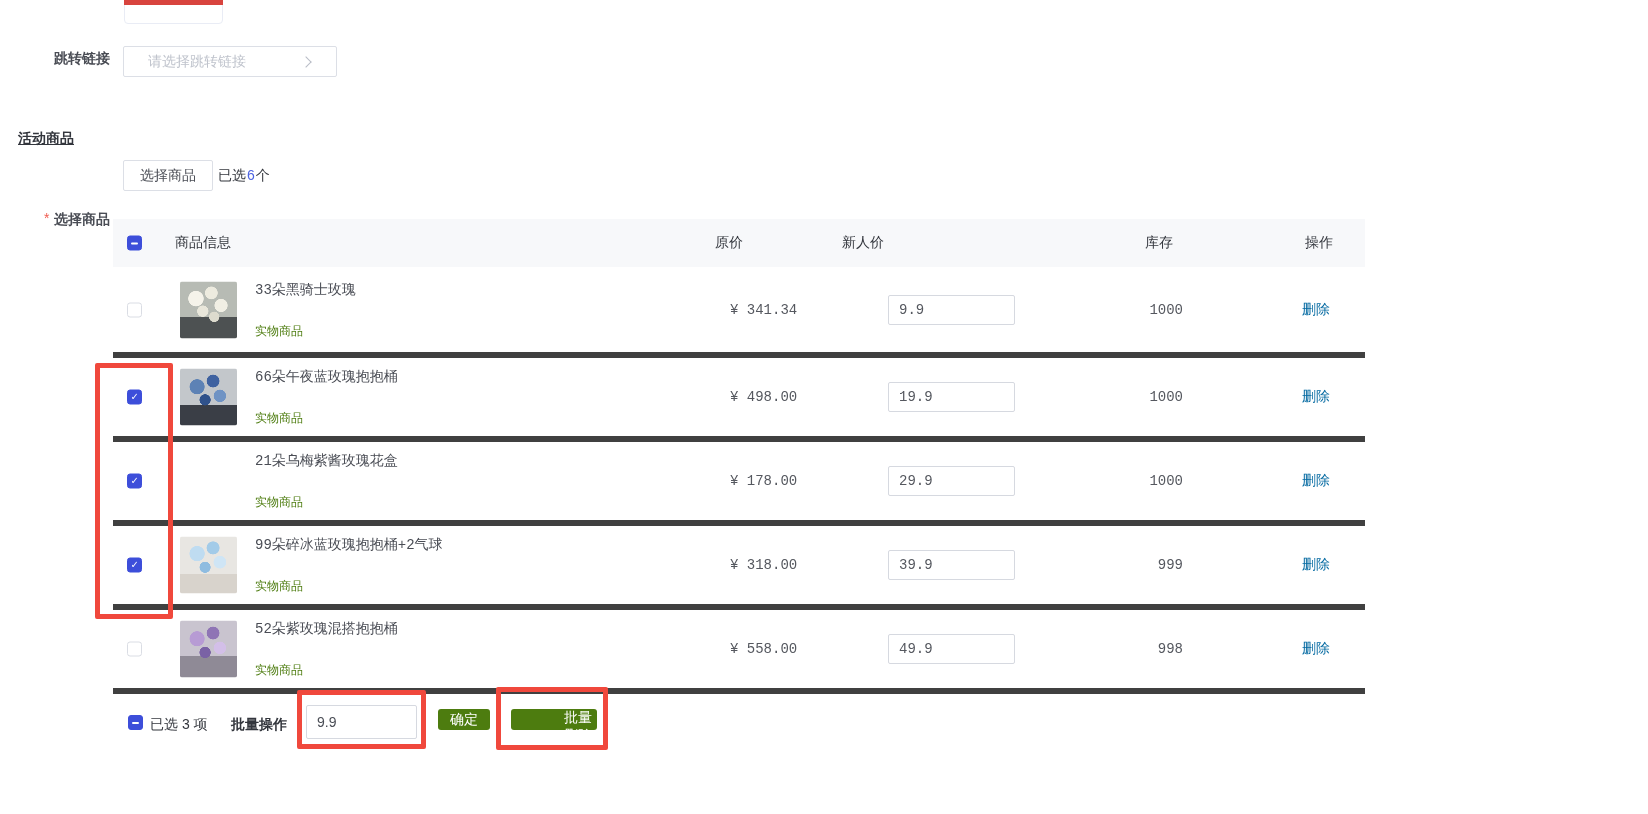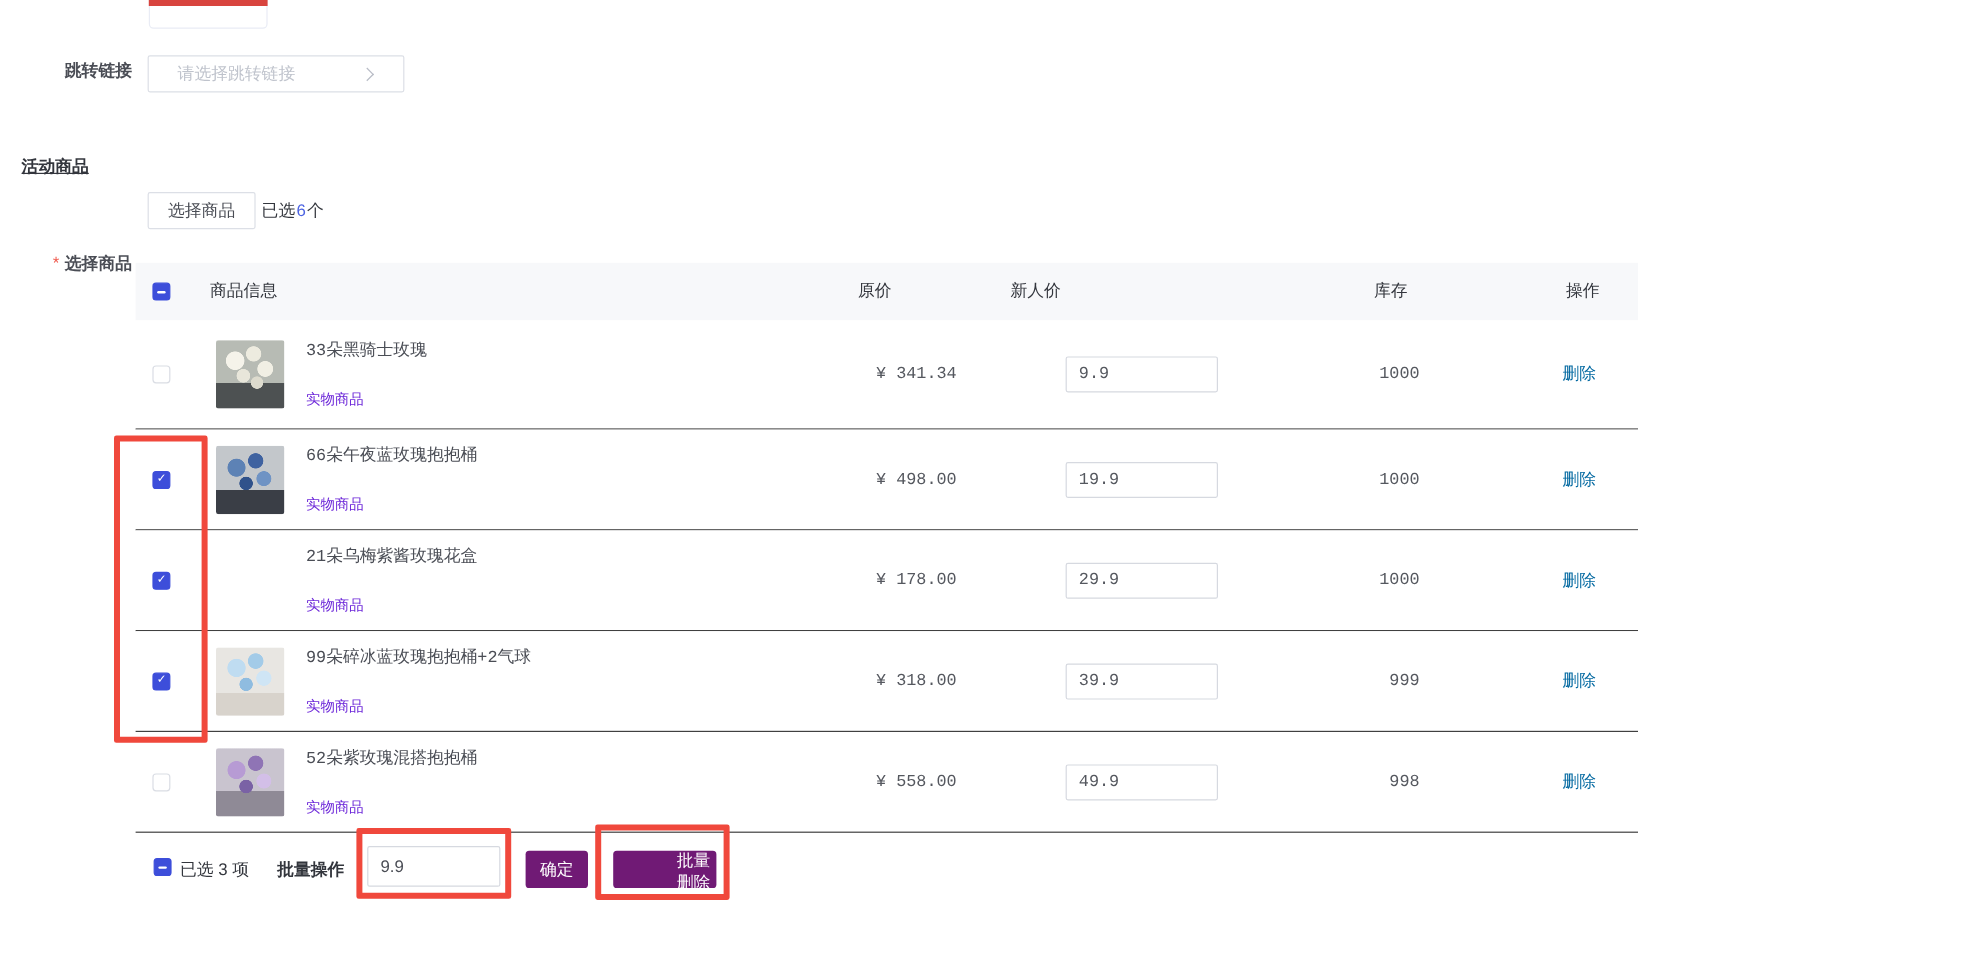--- a/index.html
+++ b/index.html
@@ -36,21 +36,21 @@
   
   .table { position:absolute; left:113px; top:219px; width:1252px;font-family:Liberation Mono, monospace; }
   .t-header { position:relative; height:48px; background:#f7f8fa; }
   .th { position:absolute; top:50%; transform:translateY(-50%); font-size:14px; color:#33363d; white-space:nowrap; }
   .th-info  { left:62px; }
   .th-orig  { left:602px; }
   .th-new   { left:729px; }
   .th-stock { left:1032px; }
   .th-act   { left:1192px; }
 
-  .t-row { position:relative; height:84px; border-bottom:1px solid #404040; background:#fff; }
+  .t-row { position:relative; height:84px; border-bottom:6px solid #404040; background:#fff; }
   .t-row.first { height:91px; }
 
   .checkbox { position:absolute; left:14px; top:50%; transform:translateY(-50%);
               width:15px; height:15px; border:1px solid #dadde4; border-radius:3px;
               background:#fff; cursor:pointer; }
   .checkbox[data-checked="true"], .checkbox[data-state="indeterminate"] {
               background:#3d4eda; border-color:#3d4eda; }
   .checkbox[data-checked="true"]::after { content:"\2713"; position:absolute; left:0; right:0; top:-1px;
               text-align:center; color:#fff; font-size:11px; font-weight:bold; line-height:15px; }
   .checkbox[data-state="indeterminate"]::after { content:""; position:absolute; left:3px; right:3px; top:6px;
@@ -86,40 +86,40 @@
      linear-gradient(180deg, #e8e6e2 0 66%, #d8d3cc 66% 100%); }
   .img-5 { background:
      radial-gradient(circle at 30% 32%, #b79bd4 0 13%, rgba(0,0,0,0) 14%),
      radial-gradient(circle at 58% 22%, #8f74b5 0 11%, rgba(0,0,0,0) 12%),
      radial-gradient(circle at 70% 48%, #d3bfe8 0 12%, rgba(0,0,0,0) 13%),
      radial-gradient(circle at 44% 56%, #7a62a5 0 12%, rgba(0,0,0,0) 13%),
      linear-gradient(180deg, #c9c4cf 0 62%, #8f8a96 62% 100%); }
 
   .p-info { position:absolute; left:142px; top:50%; transform:translateY(-50%); }
   .p-name { font-size:14px; color:#4a4d55; white-space:nowrap; }
-  .p-tag  { font-size:12px; color:#6d28d9; margin-top:24px; }
+  .p-tag  { font-size:12px; color:#4d7c0f; margin-top:24px; }
   .p-price { position:absolute; left:617px; top:50%; transform:translateY(-50%);
              font-size:14px; color:#55585f; }
   .p-input { position:absolute; left:775px; top:50%; transform:translateY(-50%);
              width:127px; height:30px; border:1px solid #d6d9e0; border-radius:2px;
              padding:0 10px; font-size:14px; color:#55585f; font-family:inherit; outline:none; }
   .p-stock { position:absolute; left:970px; width:100px; top:50%; transform:translateY(-50%);
              font-size:14px; color:#55585f; text-align:right; }
   .p-del { position:absolute; left:1178px; width:50px; top:50%; transform:translateY(-50%);
            font-size:14px; color:#0369a1; text-align:center; cursor:pointer; text-decoration:none; }
 
   
   .f-check { position:absolute; left:128px; top:715px; transform:none; }
   .f-text  { position:absolute; top:716px; font-size:14px; color:#33363d; white-space:nowrap; }
   .f-sel   { left:150px; }
   .f-batch { left:231px; font-weight:600; }
   .f-input { position:absolute; left:306px; top:705px; width:111px; height:34px;
              border:1px solid #d6d9e0; border-radius:2px; padding:0 10px;
              font-size:14px; color:#4a4d55; font-family:inherit; outline:none; }
-  .btn-primary { position:absolute; top:709px; height:31px; background:#701a75; color:#fff;
+  .btn-primary { position:absolute; top:709px; height:21px; background:#4d7c0f; color:#fff;
                  border:none; border-radius:3px; font-size:14px; cursor:pointer; font-family:Liberation Serif, serif; }
   .f-confirm { left:438px; width:52px; }
   .f-bdel    { left:511px; width:86px;padding-left:48px; }
 
   
   .hl { position:absolute; border:5px solid #f0483c; border-radius:2px; pointer-events:none; z-index:50; }
   .hl-checks { left:95px;  top:363px; width:78px;  height:256px; }
   .hl-input  { left:297px; top:690px; width:129px; height:59px; }
   .hl-bdel   { left:496px; top:687px; width:112px; height:63px; }
 </style>

